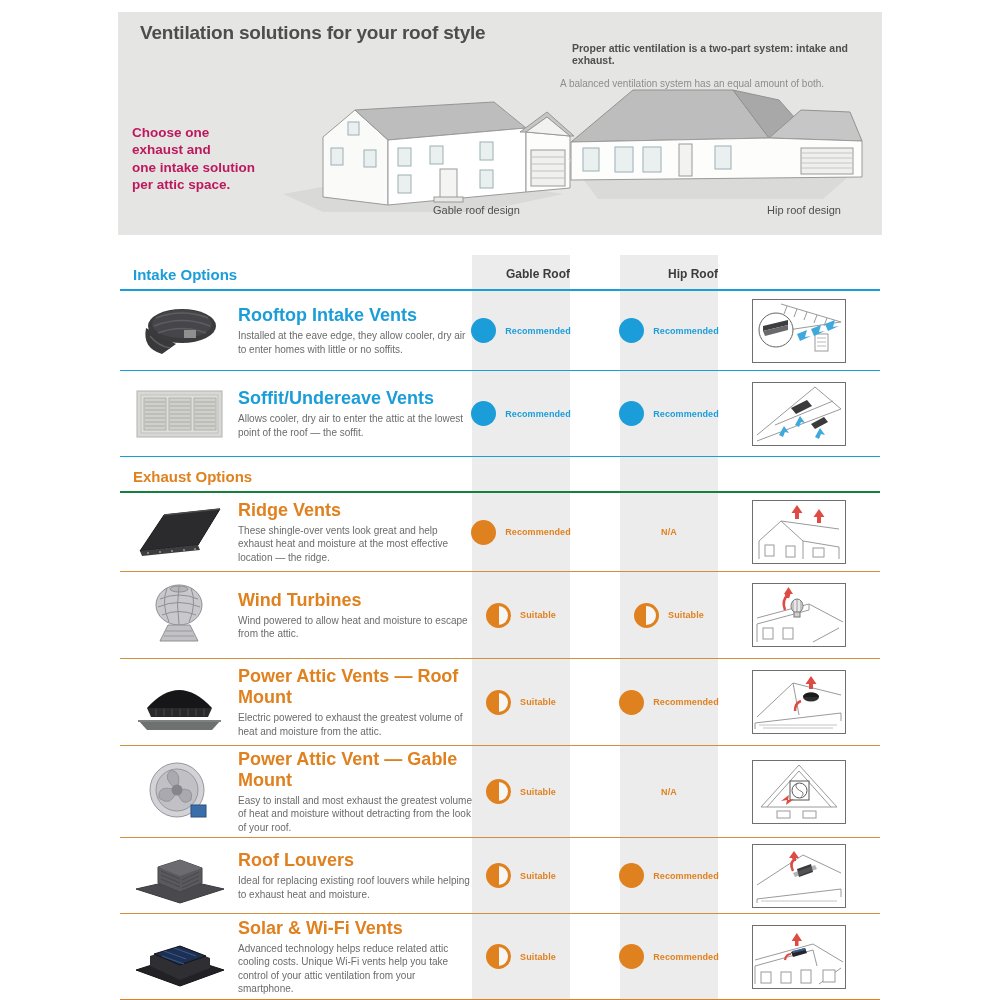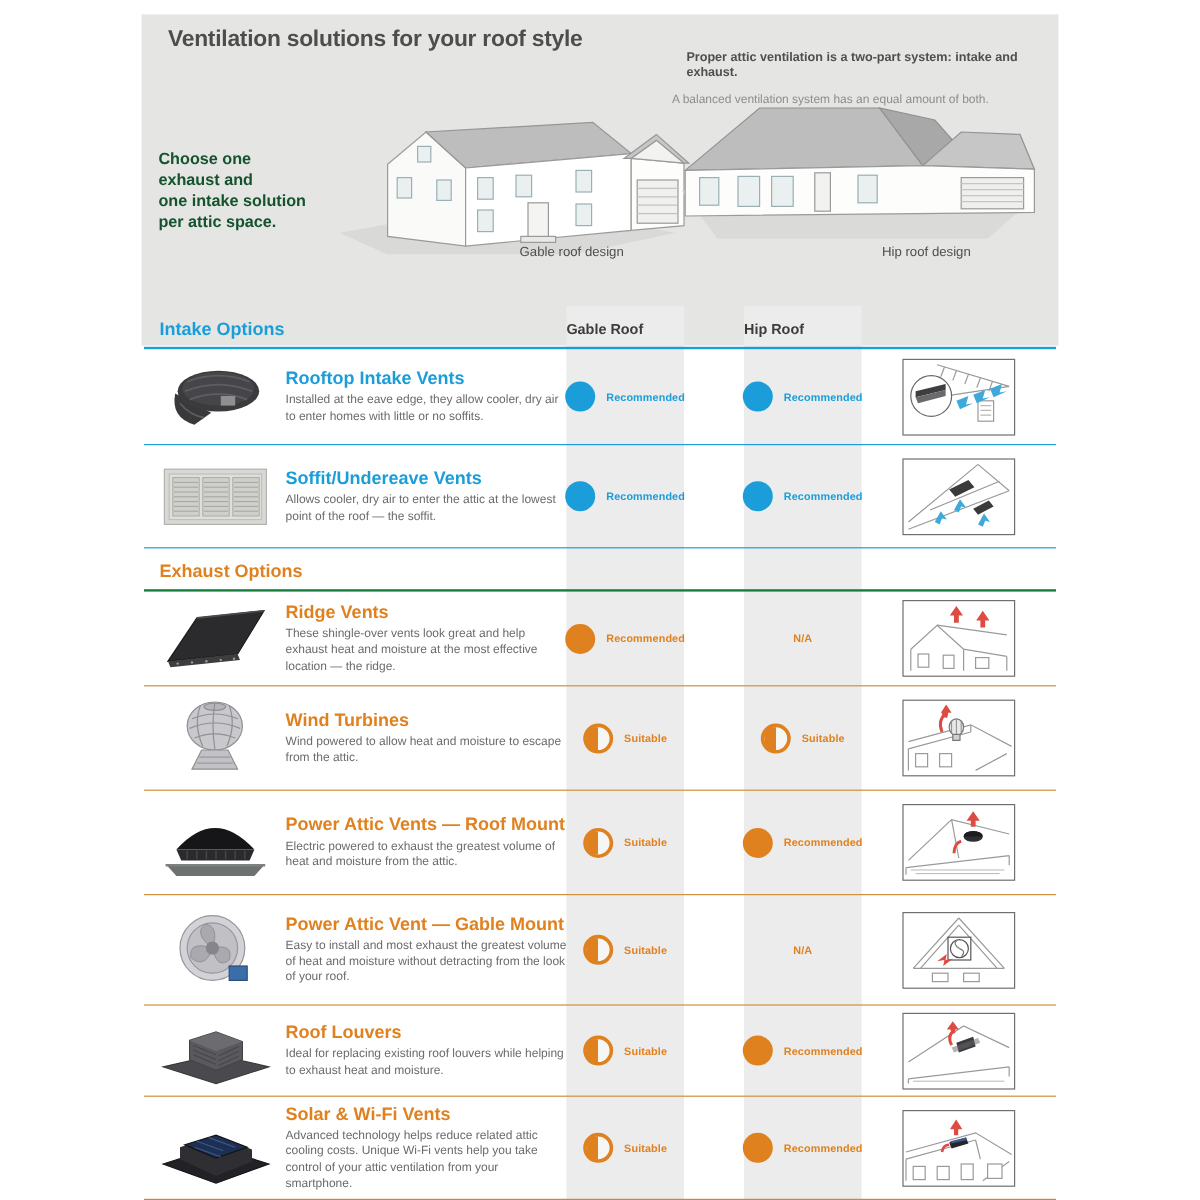--- a/index.html
+++ b/index.html
@@ -1,48 +1,48 @@
 <!DOCTYPE html>
 <html><head>
 <meta charset="utf-8">
 <style>
   html,body{margin:0;padding:0;background:#ffffff;width:1000px;height:1000px;overflow:hidden;
     font-family:"Liberation Sans","DejaVu Sans",sans-serif;-webkit-font-smoothing:antialiased;}
-  .hero{position:absolute;left:118px;top:12px;width:764px;height:276px;background:#e5e5e4;}
+  .hero{position:absolute;left:118px;top:12px;width:764px;height:223px;background:#e5e5e4;}
   .hero h1{position:absolute;left:22px;top:10px;margin:0;font-size:19px;font-weight:bold;color:#4d4d4d;letter-spacing:-.2px;}
   .hero-note{position:absolute;left:442px;top:18px;width:300px;}
   .hero-note .nb{margin:12px;font-size:10.5px;font-weight:bold;color:#4f4f4f;}
   .hero-note .nr{margin:3px 0 0 0;font-size:10px;color:#8d8d8d;}
-  .choose{position:absolute;left:14px;top:112px;font-size:13.5px;font-weight:bold;color:#14532d;line-height:1.28;}
+  .choose{position:absolute;left:14px;top:112px;font-size:13.5px;font-weight:bold;color:#be185d;line-height:1.28;}
   .choose span{display:block;}
   .house{position:absolute;}
   .house-label{position:absolute;font-size:11px;color:#4f4f4f;}
   .label-gable{left:315px;top:192px;}
-  .label-hip{left:617px;top:192px;}
+  .label-hip{left:649px;top:192px;}
 
   .table{position:absolute;left:120px;top:255px;width:760px;}
   .band{position:absolute;top:0;bottom:0;width:98px;background:#ececec;z-index:0;}
   .band-gable{left:352px;}
   .band-hip{left:500px;}
   .trow{position:relative;z-index:1;display:grid;grid-template-columns:118px 234px 98px 50px 98px 162px;align-items:center;}
   .thead{height:34px;}
   .thead.intake{border-bottom:2px solid #1b9dd9;}
   .thead.exhaust{border-bottom:2px solid #15803d;}
   .sec-heading{grid-column:1 / span 2;margin:0;padding-left:13px;font-size:15px;font-weight:bold;align-self:end;padding-bottom:6px;}
   .sec-heading.blue{color:#1b9dd9;}
   .sec-heading.orange{color:#e0811f;}
-  .col-h{font-size:12px;font-weight:bold;color:#3c3c3c;text-align:left;align-self:end;padding-bottom:8px;}
+  .col-h{font-size:12px;font-weight:bold;color:#3c3c3c;text-align:right;align-self:end;padding-bottom:8px;}
   .col-h.c3{grid-column:3;} .col-h.c5{grid-column:5;}
 
   .row{border-bottom:1.5px solid transparent;}
   .row.intake{border-bottom-color:#1b9dd9;}
   .row.exhaust{border-bottom-color:#cf8f3e;}
   .row.last{border-bottom-width:3px;border-bottom-color:#e0811f;}
   .cell.photo{display:flex;justify-content:center;align-items:center;}
-  .cell.info h3{margin:0 0 3px 0;font-size:15px;font-weight:bold;}
+  .cell.info h3{margin:0 0 3px 0;font-size:18px;font-weight:bold;}
   .row.intake .cell.info h3{color:#1b9dd9;}
   .row.exhaust .cell.info h3{color:#e0811f;}
   .cell.info p{margin:0;font-size:10px;color:#6b6b6b;line-height:1.32;}
   .cell.status{display:flex;flex-direction:row;align-items:center;justify-content:center;gap:9px;height:100%;}
   .dot{width:25px;height:25px;border-radius:50%;flex:0 0 auto;}
   .row.intake .dot.recommended{background:#1b9dd9;}
   .row.exhaust .dot.recommended{background:#e0811f;}
   .dot.suitable{width:19px;height:19px;border:3px solid #e0811f;background:linear-gradient(90deg,#e0811f 50%,#f6f6f4 50%);}
   .slabel{font-size:9px;font-weight:bold;letter-spacing:.1px;}
   .row.intake .slabel{color:#1b9dd9;}

